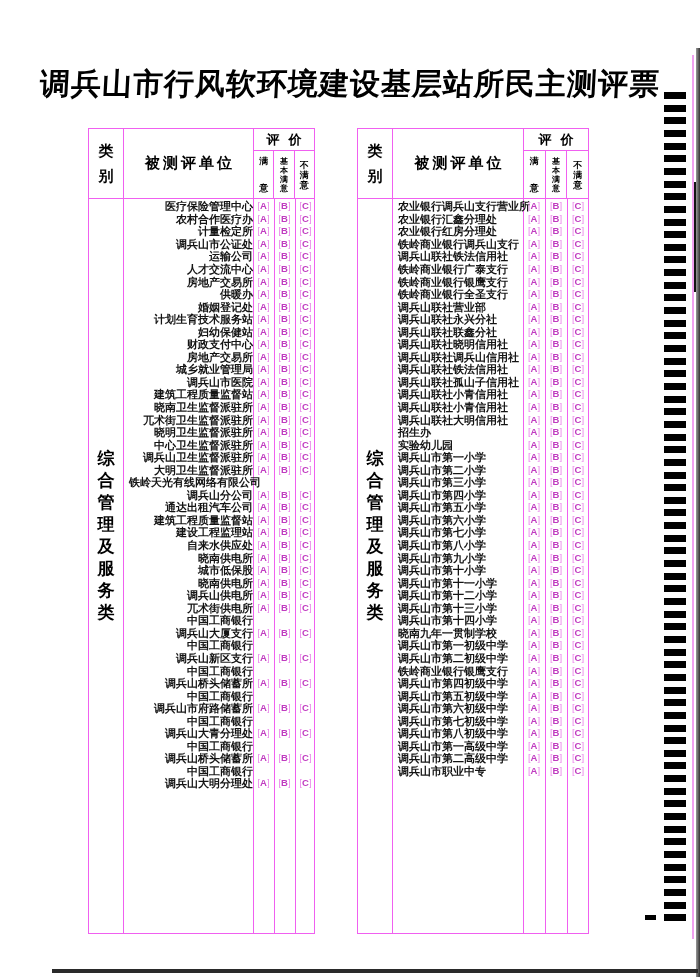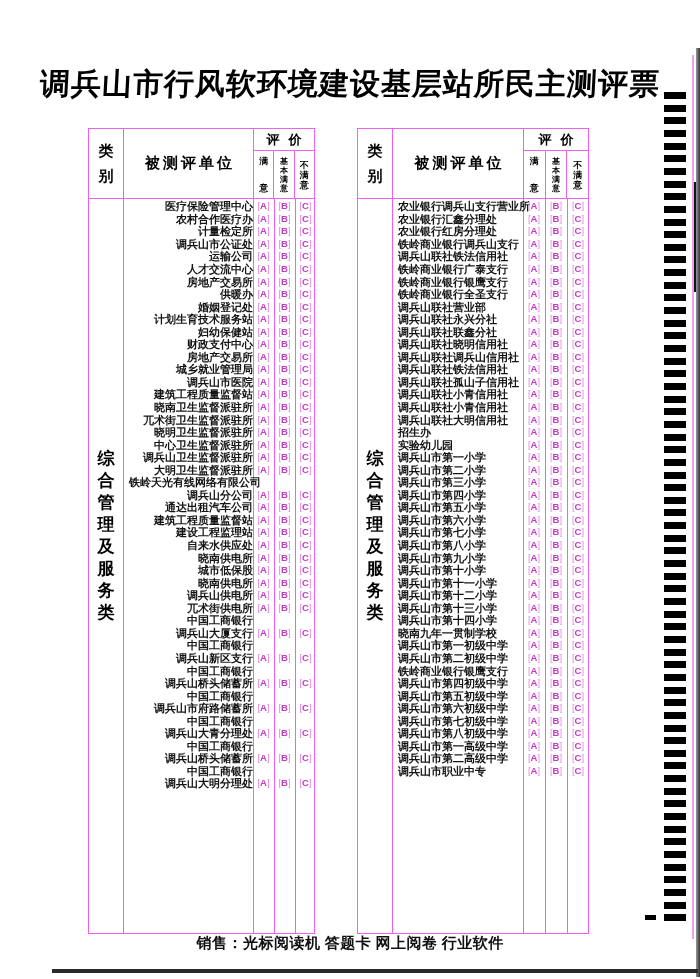--- a/index.html
+++ b/index.html
@@ -679,21 +679,20 @@
           <div class="row">
             <div class="rname">调兵山市职业中专</div>
             <div class="bubble"><span class="bk">[</span><span>A</span><span class="bk">]</span></div>
             <div class="bubble"><span class="bk">[</span><span>B</span><span class="bk">]</span></div>
             <div class="bubble"><span class="bk">[</span><span>C</span><span class="bk">]</span></div>
           </div>
         </div>
     </div>
   </div>
 
-  <div class="footer">销售：光标阅读机 答题卡 网上阅卷 行业软件</div>
 
   <div class="omr">
       <div class="omr-mark" style="top: 0px;"></div>
       <div class="omr-mark" style="top: 12.65px;"></div>
       <div class="omr-mark" style="top: 25.3px;"></div>
       <div class="omr-mark" style="top: 37.95px;"></div>
       <div class="omr-mark" style="top: 50.6px;"></div>
       <div class="omr-mark" style="top: 63.25px;"></div>
       <div class="omr-mark" style="top: 75.9px;"></div>
       <div class="omr-mark" style="top: 88.55px;"></div>

